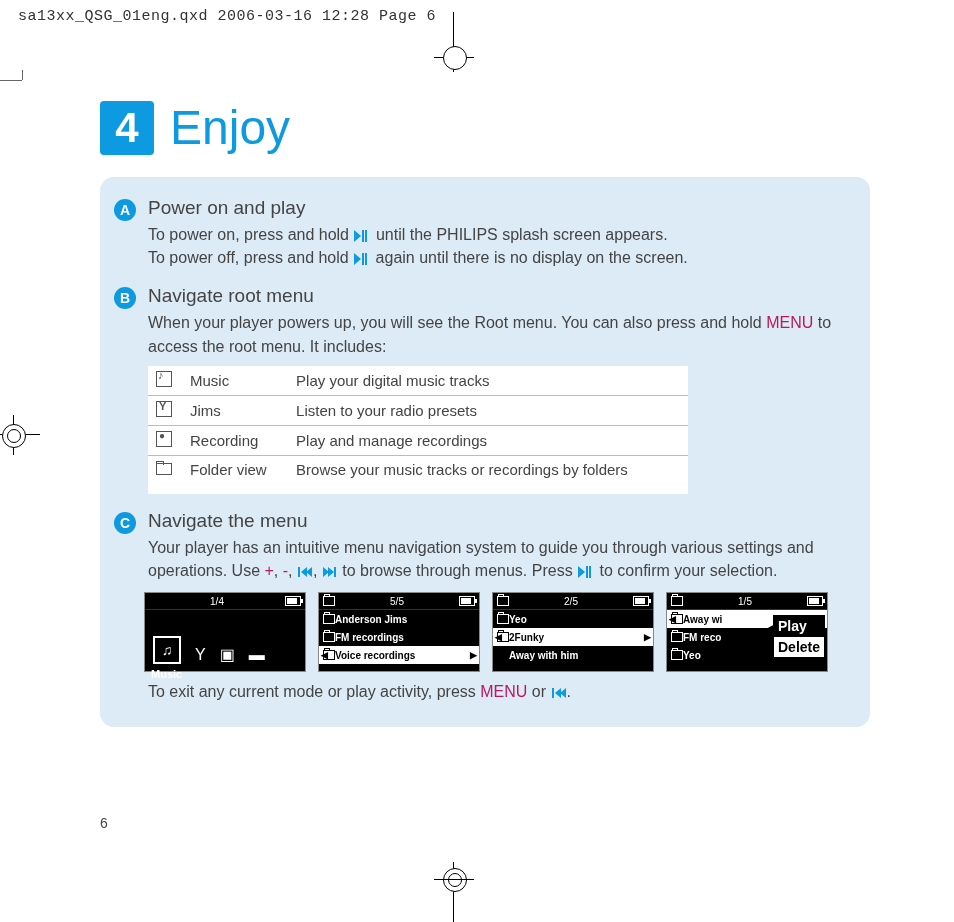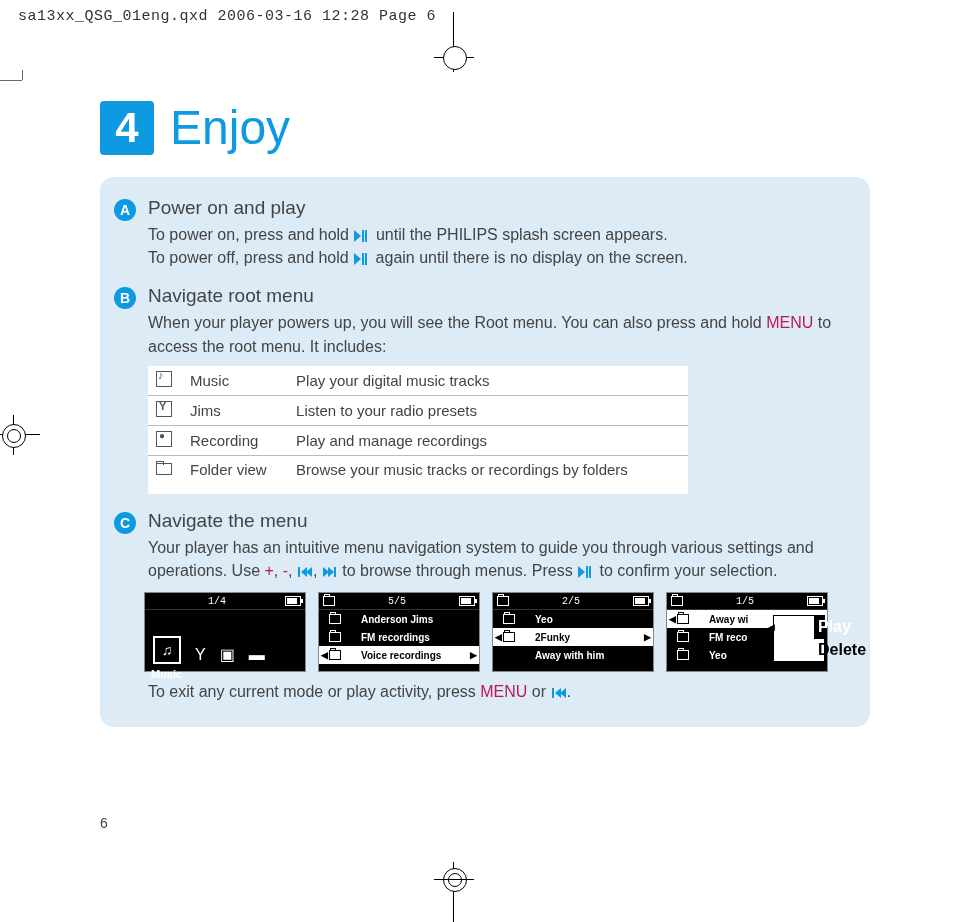--- a/index.html
+++ b/index.html
@@ -237,37 +237,37 @@
   .screens {
     display:flex;gap:12px;margin:10px 0 8px 30px;
   }
   .screen {
     width:160px;height:78px;background:#000;color:#fff;font-family:"Arial",sans-serif;
     font-size:10px;position:relative;border:1px solid #888;
   }
   .sc-bar{height:16px;background:#000;display:flex;align-items:center;justify-content:space-between;padding:0 4px;border-bottom:1px solid #333;}
   .sc-bar .folder-i{width:10px;height:8px;border:1px solid #fff;display:inline-block;position:relative;}
   .sc-bar .folder-i::before{content:"";position:absolute;top:-3px;left:0;width:4px;height:2px;border:1px solid #fff;border-bottom:none;}
-  .sc-bar .count{font-size:10px;font-family:Liberation Mono, monospace;}
+  .sc-bar .count{font-size:10px;}
   .sc-bar .batt{width:14px;height:8px;border:1px solid #fff;position:relative;}
   .sc-bar .batt::after{content:"";position:absolute;right:-3px;top:2px;width:2px;height:4px;background:#fff;}
   .sc-bar .batt::before{content:"";position:absolute;left:1px;top:1px;width:10px;height:6px;background:#fff;}
-  .sc-row{height:18px;display:flex;align-items:center;padding:0 10px;gap:20px;font-size:10px;font-weight:bold;}
+  .sc-row{height:18px;display:flex;align-items:center;padding:0 4px;gap:0;font-size:10px;font-weight:bold;}
   .sc-row.sel{background:#fff;color:#000;}
   .sc-row .fi{width:10px;height:8px;border:1px solid currentColor;display:inline-block;position:relative;flex-shrink:0;}
   .sc-row .fi::before{content:"";position:absolute;top:-3px;left:0;width:4px;height:2px;border:1px solid currentColor;border-bottom:none;}
   .sc-row .arr{position:absolute;font-size:9px;}
   .sc-row .arr.l{left:2px;}
   .sc-row .arr.r{right:2px;}
   .sc1-icons{display:flex;gap:14px;padding:10px 8px 4px 8px;align-items:flex-end;height:44px;}
   .sc1-icons .big{width:24px;height:24px;border:2px solid #fff;display:flex;align-items:center;justify-content:center;font-size:14px;}
   .sc1-icons .small{font-size:16px;color:#fff;}
   .sc1-label{padding:0 6px;font-size:11px;font-weight:bold;}
   .popup{position:absolute;right:2px;top:22px;width:50px;background:#fff;border:1px solid #000;color:#000;}
-  .popup .prow{padding:2px 4px;font-size:16px;font-weight:bold;border-bottom:1px solid #000;margin-left:40px;}
+  .popup .prow{padding:2px 4px;font-size:14px;font-weight:bold;border-bottom:1px solid #000;}
   .popup .prow.sel{background:#000;color:#fff;}
   .popup .prow:last-child{border-bottom:none;}
   .popup .pa{position:absolute;left:-6px;top:6px;font-size:9px;color:#000;}
 
   .page-num {
     position:absolute;left:100px;top:815px;font-size:14px;color:#444;
   }
 </style>
 </head>
 <body>

